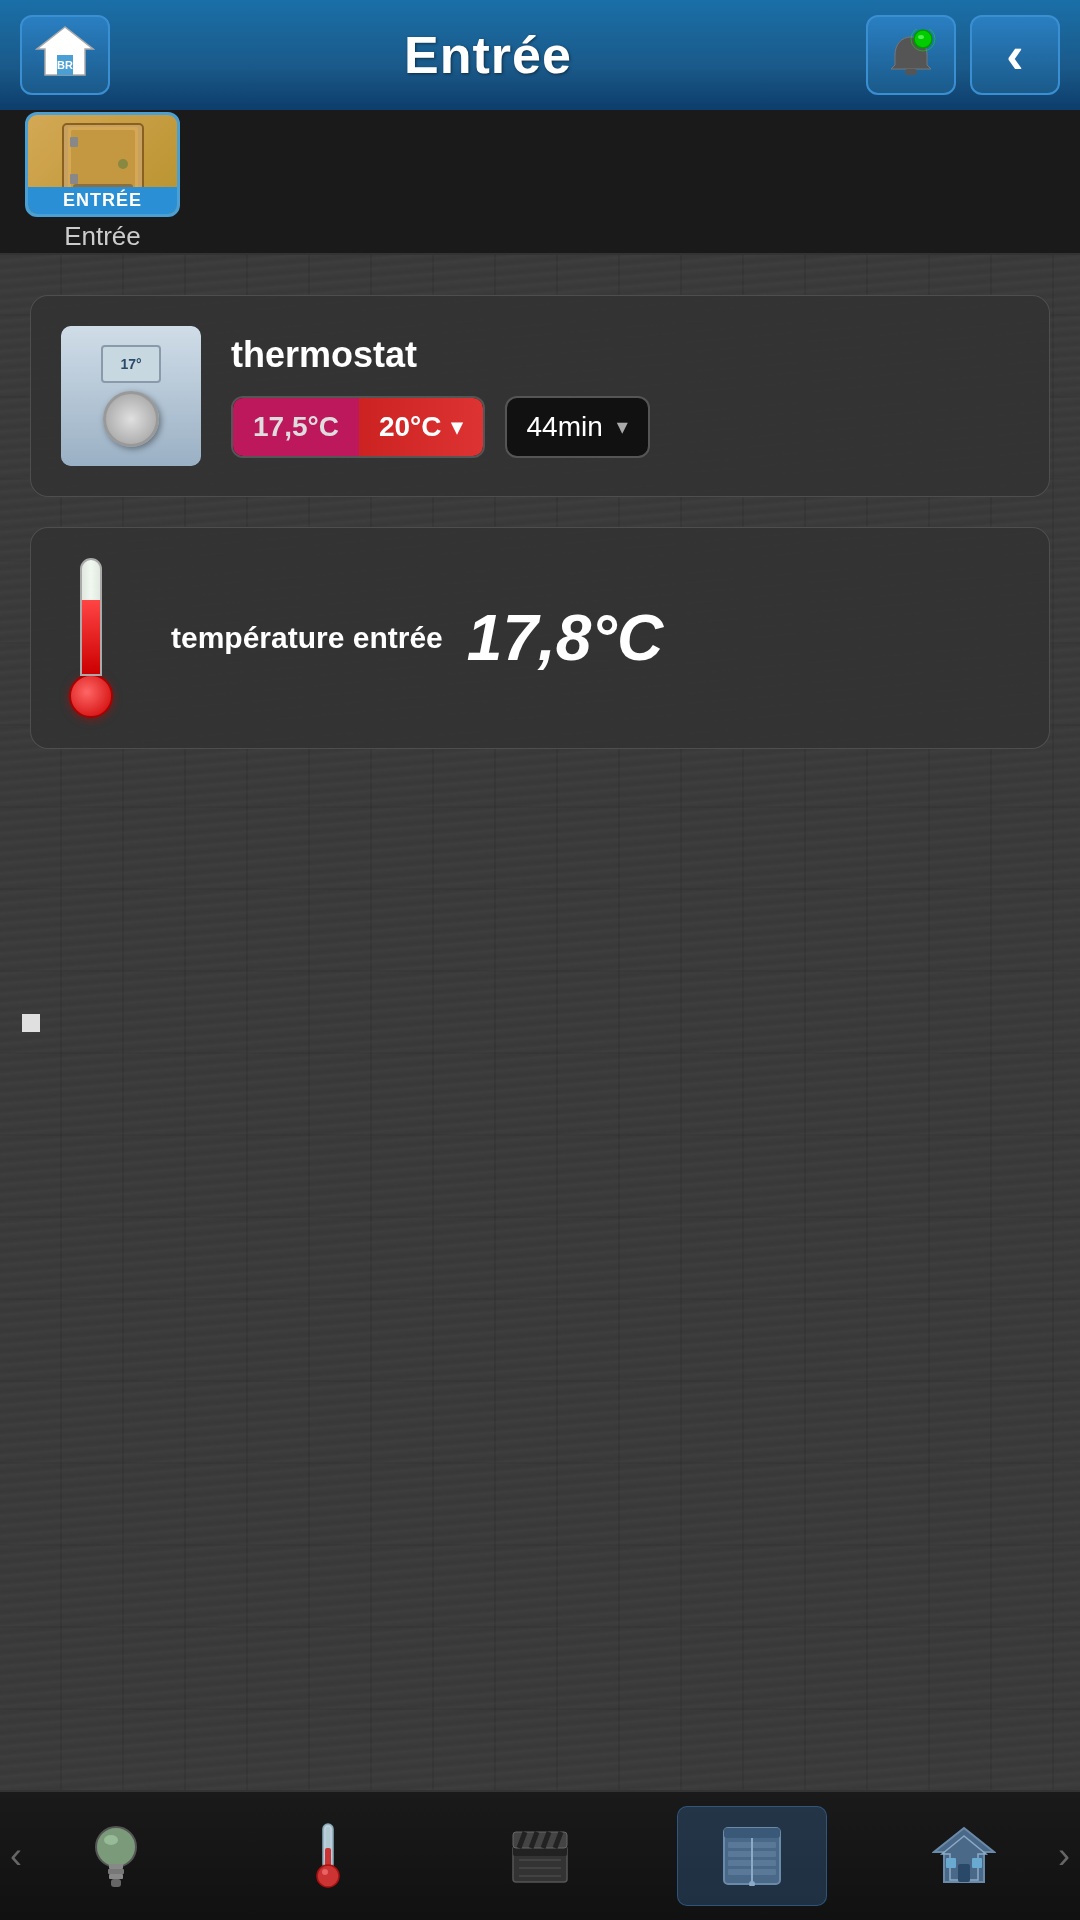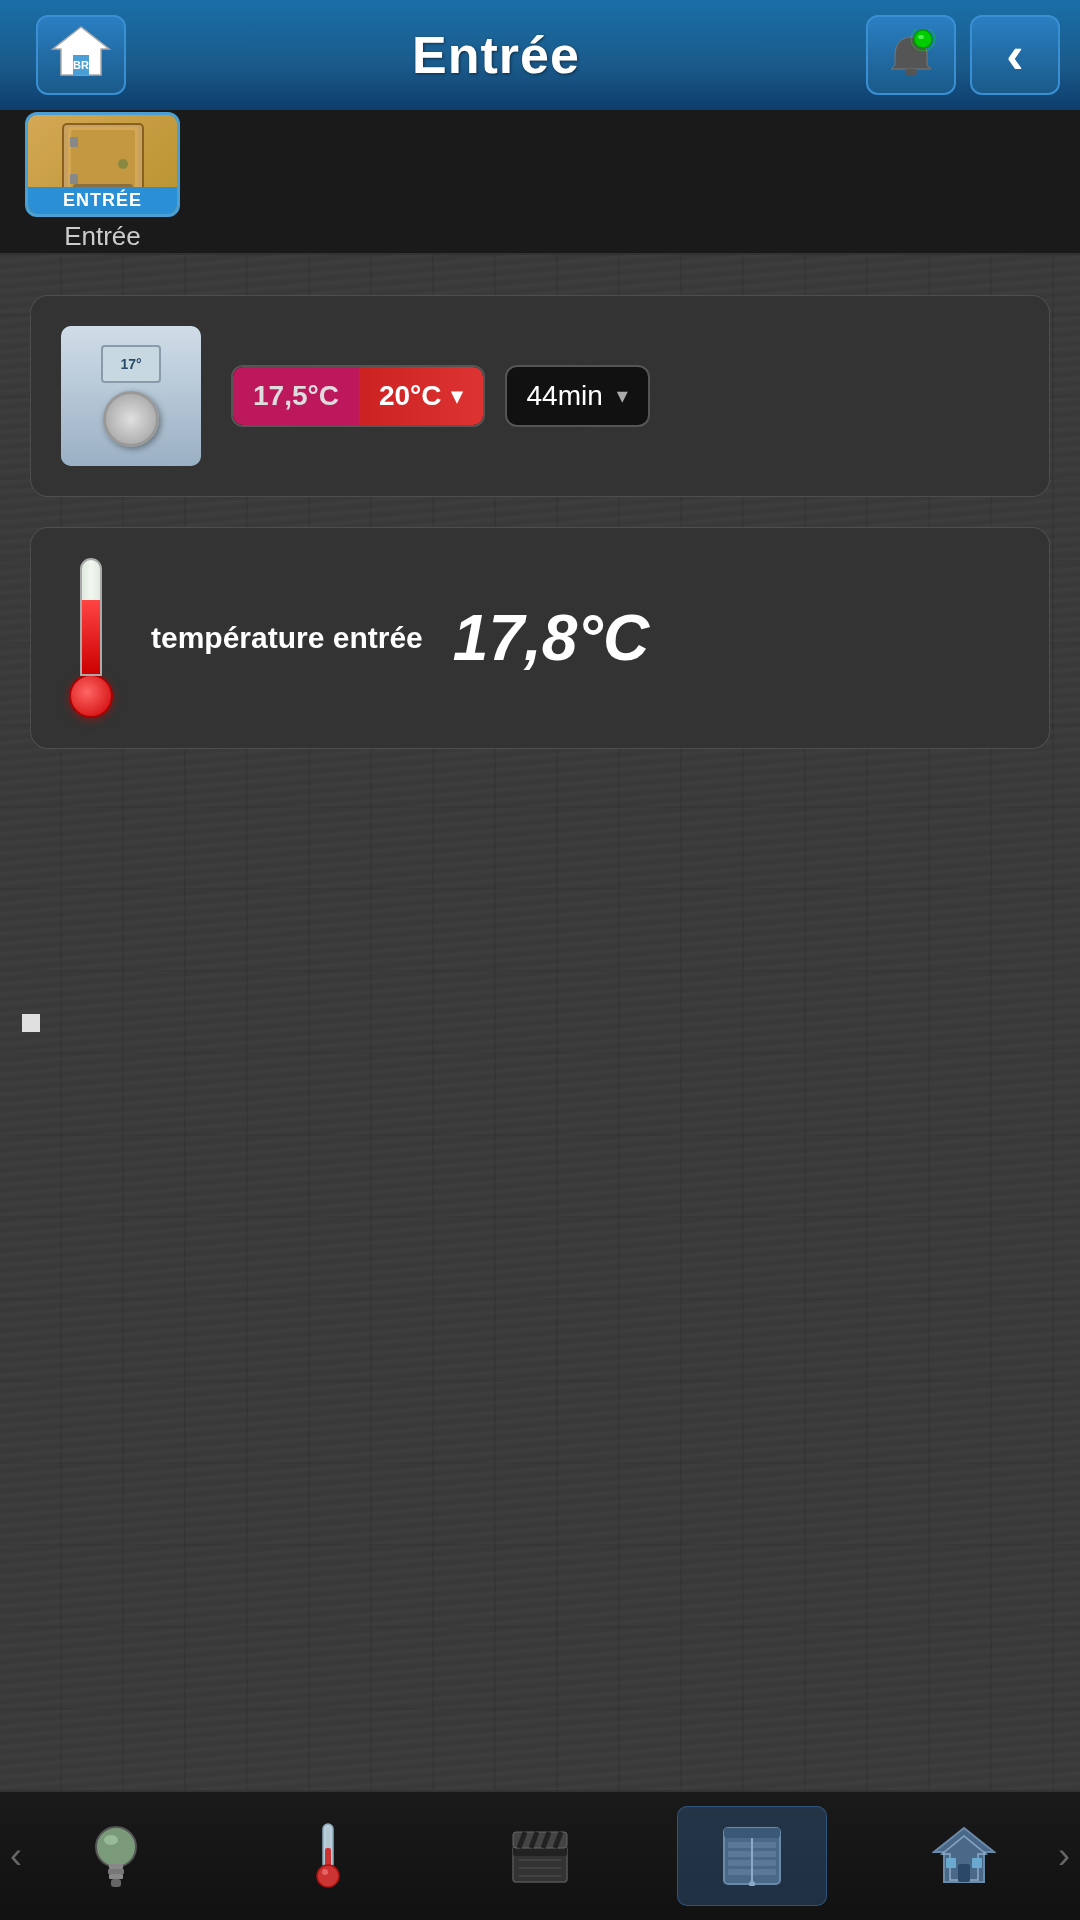--- a/index.html
+++ b/index.html
@@ -29,21 +29,20 @@
     .header-logo-btn {
       width: 90px;
       height: 80px;
       background: linear-gradient(180deg, #2a7fc2 0%, #1a5a8a 100%);
       border: 2px solid #3a8fd2;
       border-radius: 12px;
       display: flex;
       align-items: center;
       justify-content: center;
       cursor: pointer;
-      margin-left: 16px;
     }
 
     .header-logo-btn .house-icon {
       font-size: 36px;
       color: white;
     }
 
     .header-title {
       font-size: 52px;
       font-weight: bold;
@@ -388,22 +387,23 @@
       background: radial-gradient(circle at 40% 40%, #ff6666, #cc0000);
       border-radius: 50%;
       border: 2px solid #aa0000;
       margin-top: -2px;
       box-shadow: 0 2px 8px rgba(200,0,0,0.5);
     }
 
     .temp-info {
       display: flex;
       align-items: center;
-      gap: 30px;
+      gap: 24px;
       flex: 1;
+      margin-left: 20px;
     }
 
     .temp-label {
       font-size: 30px;
       font-weight: bold;
       color: white;
     }
 
     .temp-value {
       font-size: 64px;
@@ -525,20 +525,21 @@
     <div class="thermostat-img">
       <div class="thermostat-body">
         <div class="thermostat-screen">
           <span>17°</span>
         </div>
         <div class="thermostat-dial"></div>
       </div>
     </div>
 
     <div class="thermostat-info">
+      <div class="thermostat-title">thermostat</div>
 
       <div class="thermostat-controls">
 
         <div class="temp-display">
           <div class="temp-current">17,5°C</div>
           <div class="temp-target">
             <span>20°C</span>
             <span class="temp-chevron">▾</span>
           </div>
         </div>

